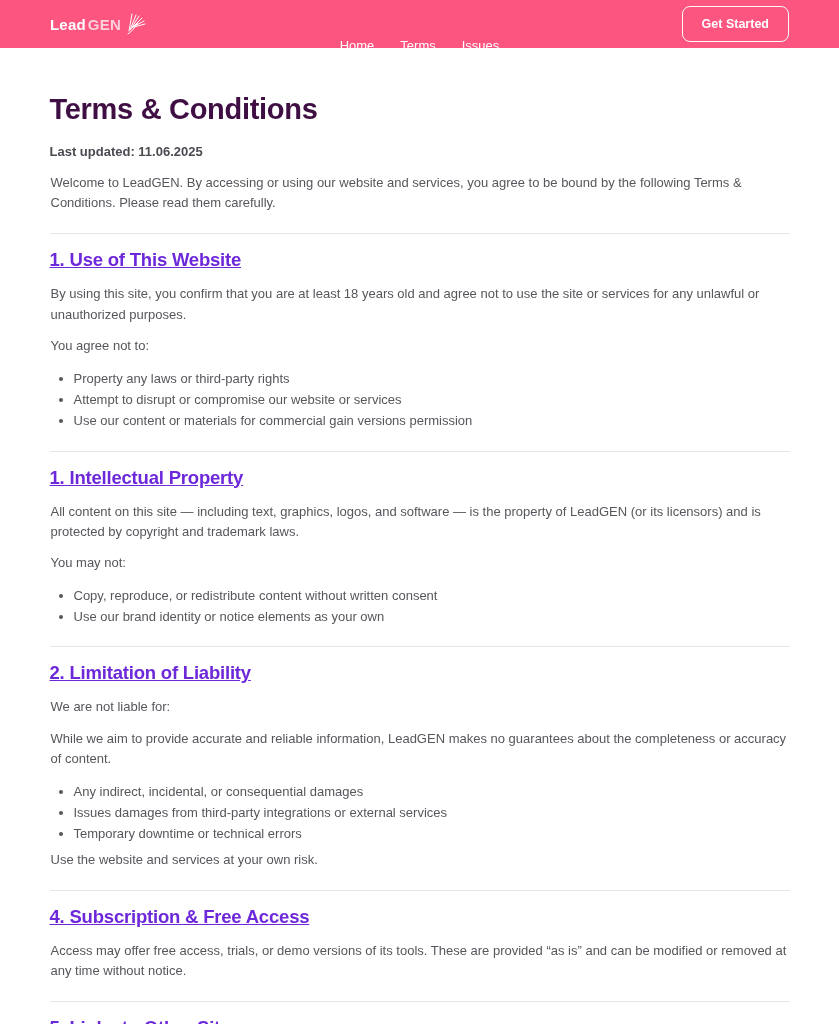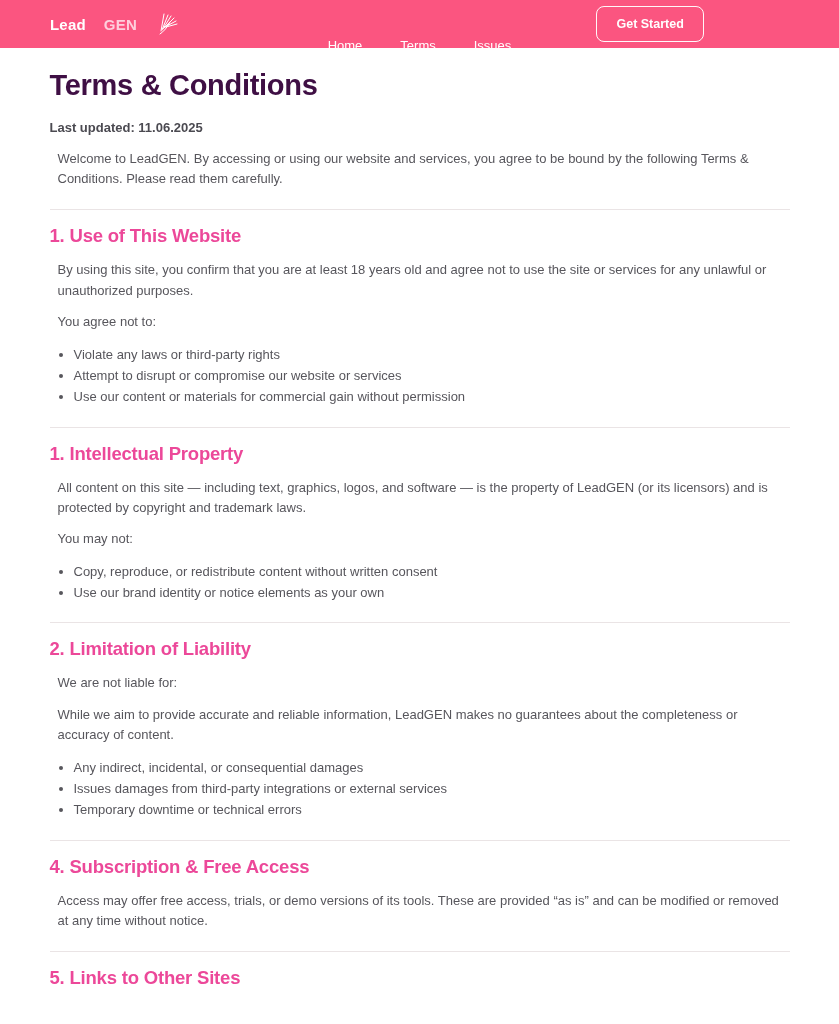--- a/index.html
+++ b/index.html
@@ -15,24 +15,24 @@
 
   
   .site-header {
     background: #fb5580;
     height: 48px;
     display: flex;
     align-items: center;
     padding: 0 50px;
   }
   .header-left { flex: 1; display: flex; align-items: center; }
-  .header-center { flex: 0 0 auto; display: flex; gap: 38px; margin-top: 43px; }
-  .header-right { flex: 1; display: flex; justify-content: center; }
+  .header-center { flex: 0 0 auto; display: flex; gap: 26px; margin-top: 43px; }
+  .header-right { flex: 1; display: flex; justify-content: flex-end; }
 
-  .logo { display: flex; align-items: center; gap: 18px; font-size: 15px; font-weight: bold; cursor: pointer; }
+  .logo { display: flex; align-items: center; gap: 2px; font-size: 15px; font-weight: bold; cursor: pointer; }
   .logo .logo-text { letter-spacing: 0.2px; }
   .logo .lead { color: #ffffff; }
   .logo .gen { color: rgba(255,255,255,0.72); font-weight: bold; }
   .logo svg { margin-left: 1px; }
 
   .nav-link {
     color: #ffffff;
     font-size: 13px;
     text-decoration: none;
     cursor: pointer;
@@ -52,41 +52,42 @@
   
   main {
     max-width: 740px;
     margin: 0 auto;
     padding-bottom: 48px;
   }
   h1 {
     font-size: 29px;
     font-weight: bold;
     color: #3f0f44;
-    margin: 21px 0 16px;
+    margin: 45px 0 16px;
     letter-spacing: -0.3px;
   }
   .updated {
     font-size: 13px;
     font-weight: bold;
     color: #4b4a51;
     margin: 0 0 11px;
   }
-  p { font-size: 13px; line-height: 1.55; margin: 0 8px 11px; }
+  p { font-size: 13px; line-height: 1.55; margin: 0 1px 11px; }
   hr {
     border: none;
     border-top: 1px solid #eae4e5;
     margin: 20px 0 0;
   }
   h2 {
     font-size: 18.5px;
     font-weight: bold;
-    color: #ec4899;
+    color: #6d28d9;
     margin: 15px 0 13px;
     letter-spacing: -0.2px;
+    text-decoration: underline;
   }
   ul { margin: 13px 0 6px; padding-left: 24px; }
   li { font-size: 13px; line-height: 1.48; margin: 0 0 2px; }
 </style>
 </head>
 <body>
 
 <header class="site-header">
   <div class="header-left">
     <div class="logo">
@@ -122,23 +123,23 @@
   <p class="updated">Last updated: 11.06.2025</p>
   <p>Welcome to LeadGEN. By accessing or using our website and services, you agree to be bound by the following Terms &amp; Conditions. Please read them carefully.</p>
   <hr>
 
   <div id="sections">
       <section>
         <h2>1. Use of This Website</h2>
         <p>By using this site, you confirm that you are at least 18 years old and agree not to use the site or services for any unlawful or unauthorized purposes.</p>
         <p>You agree not to:</p>
         <ul>
-          <li>Violate any laws or third-party rights</li>
+          <li>Property any laws or third-party rights</li>
           <li>Attempt to disrupt or compromise our website or services</li>
-          <li>Use our content or materials for commercial gain without permission</li>
+          <li>Use our content or materials for commercial gain versions permission</li>
         </ul>
       </section>
       <hr>
       <section>
         <h2>1. Intellectual Property</h2>
         <p>All content on this site — including text, graphics, logos, and software — is the property of LeadGEN (or its licensors) and is protected by copyright and trademark laws.</p>
         <p>You may not:</p>
         <ul>
           <li>Copy, reproduce, or redistribute content without written consent</li>
           <li>Use our brand identity or notice elements as your own</li>
@@ -147,20 +148,21 @@
       <hr>
       <section>
         <h2>2. Limitation of Liability</h2>
         <p>We are not liable for:</p>
         <p>While we aim to provide accurate and reliable information, LeadGEN makes no guarantees about the completeness or accuracy of content.</p>
         <ul>
           <li>Any indirect, incidental, or consequential damages</li>
           <li>Issues damages from third-party integrations or external services</li>
           <li>Temporary downtime or technical errors</li>
         </ul>
+        <p>Use the website and services at your own risk.</p>
       </section>
       <hr>
       <section>
         <h2>4. Subscription &amp; Free Access</h2>
         <p>Access may offer free access, trials, or demo versions of its tools. These are provided “as is” and can be modified or removed at any time without notice.</p>
       </section>
       <hr>
       <section>
         <h2>5. Links to Other Sites</h2>
       </section>

